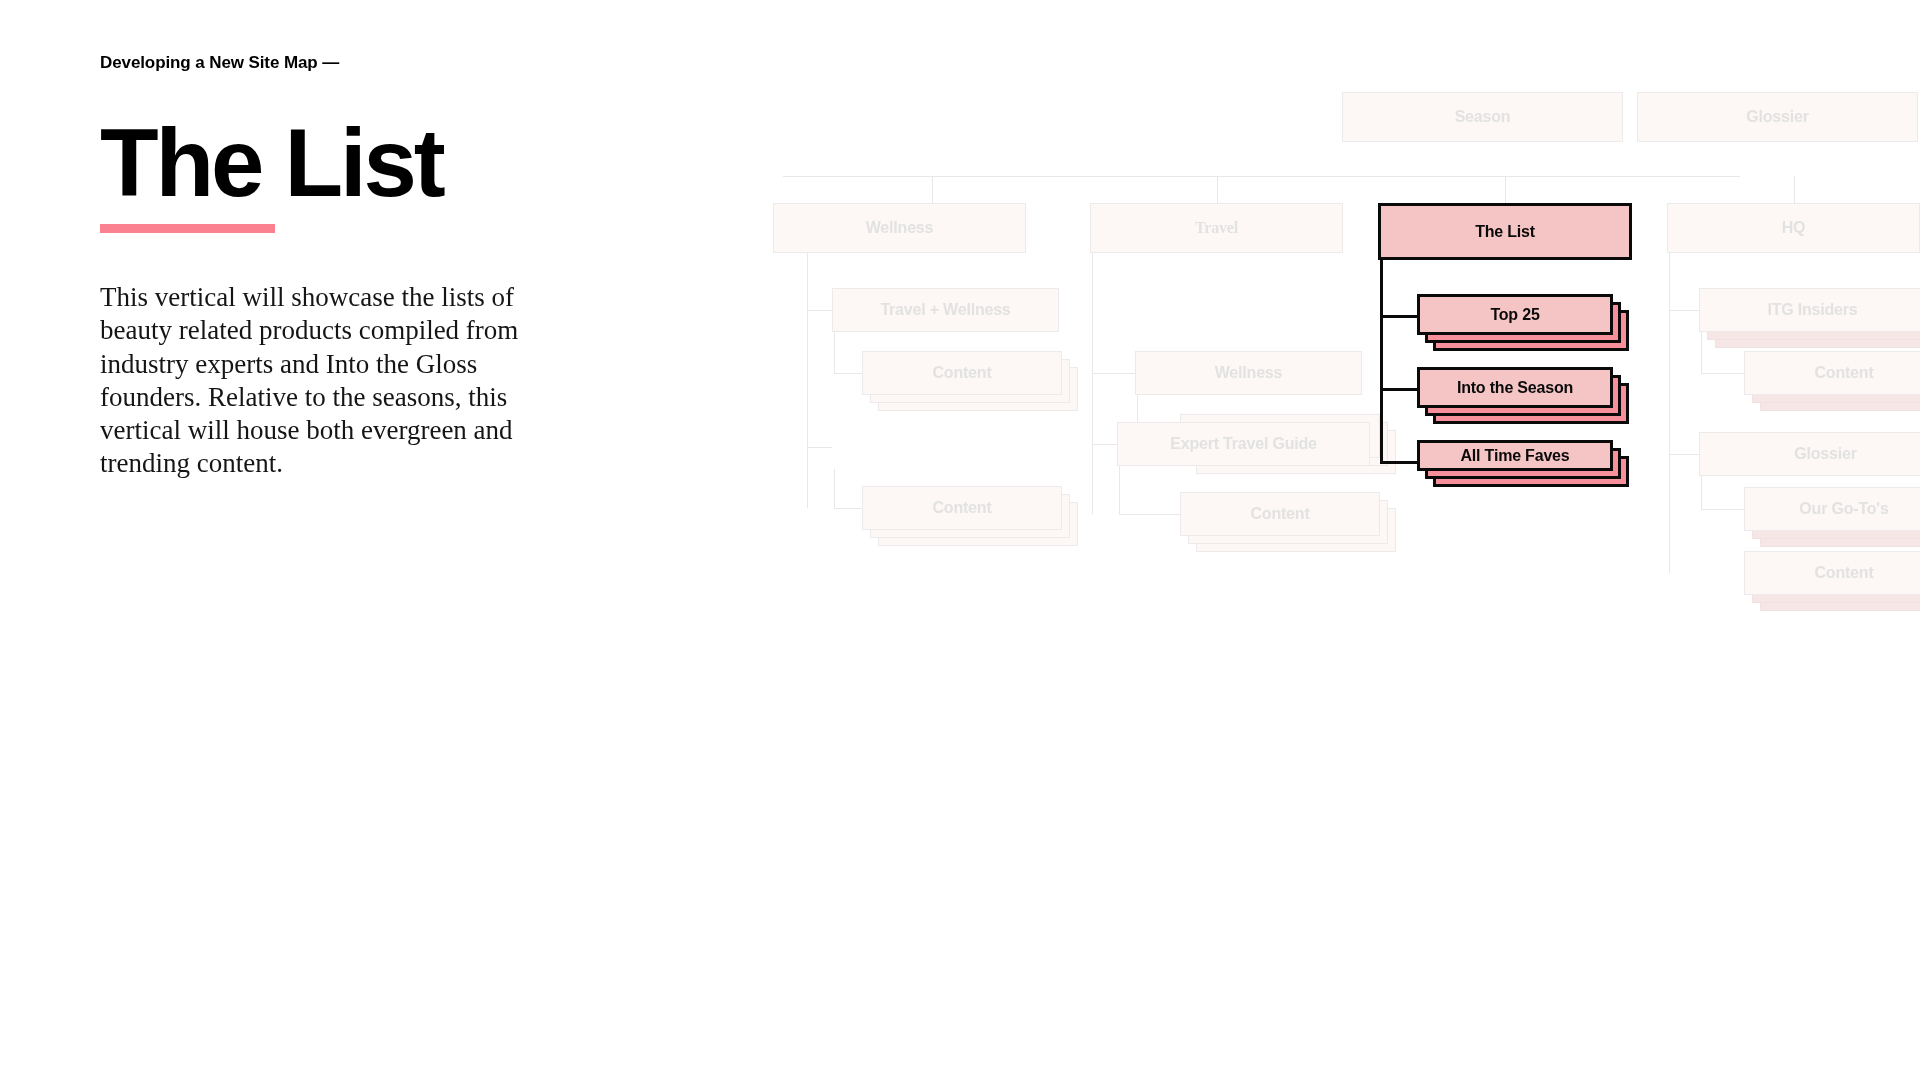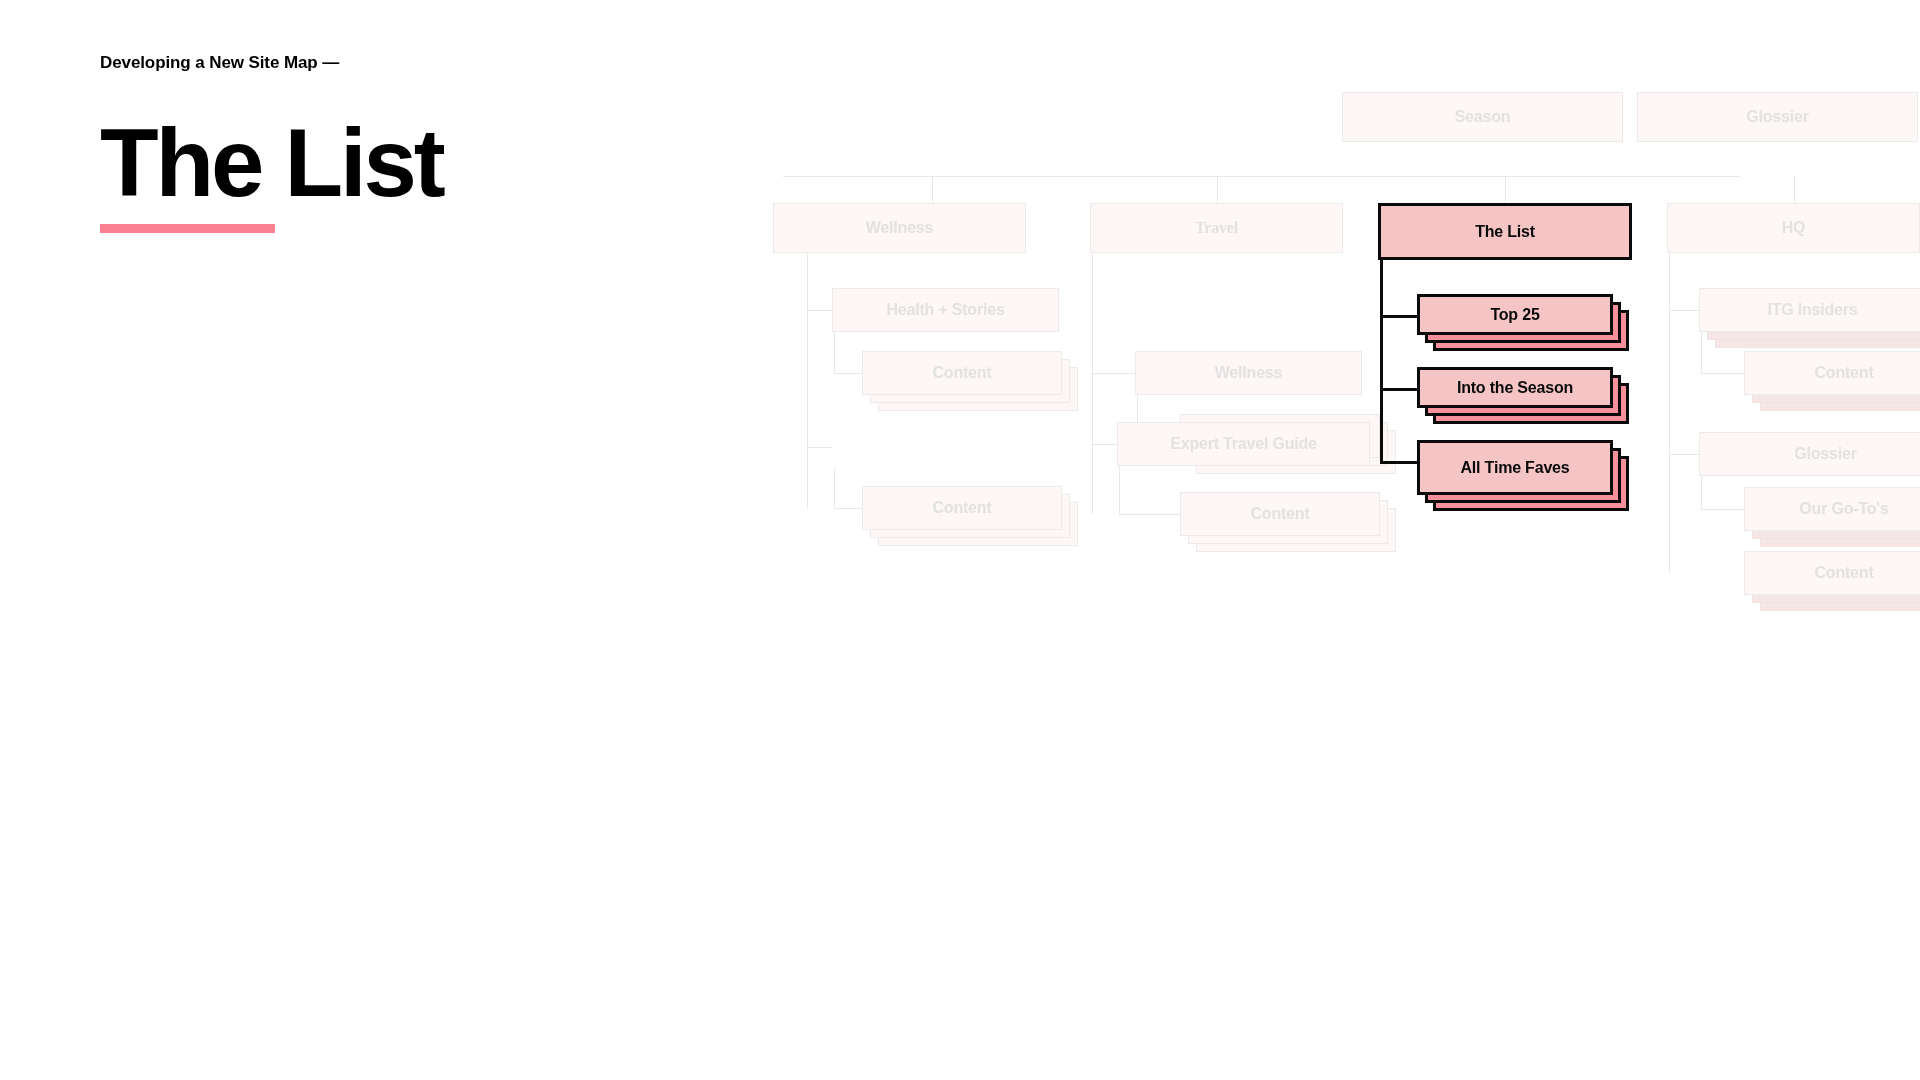--- a/index.html
+++ b/index.html
@@ -70,40 +70,41 @@
 </style>
 </head>
 <body>
 
 <div id="stage">
 
   <div class="left-panel">
     <div class="eyebrow">Developing a New Site Map —</div>
     <div class="title">The List</div>
     <div class="accent-rule"></div>
+    <div class="body-copy">This vertical will showcase the lists of beauty related products compiled from industry experts and Into the Gloss founders. Relative to the seasons, this vertical will house both evergreen and trending content.</div>
   </div>
 
   <div id="sitemap">
       <div class="node faded" style="left: 1342px; top: 92px; width: 281px; height: 50px;">
         <span>Season</span>
       </div>
       <div class="node faded" style="left: 1637px; top: 92px; width: 281px; height: 50px;">
         <span>Glossier</span>
       </div>
       <div class="line" style="left: 783px; top: 176px; width: 957px; height: 1px;"></div>
       <div class="line" style="left: 931.5px; top: 176px; width: 1px; height: 27px;"></div>
       <div class="node faded" style="left: 773px; top: 203px; width: 253px; height: 50px;">
         <span>Wellness</span>
       </div>
       <div class="line" style="left: 807px; top: 253px; width: 1px; height: 255px;"></div>
       <div class="line" style="left: 807px; top: 310px; width: 25px; height: 1px;"></div>
       <div class="line" style="left: 834px; top: 332px; width: 1px; height: 41px;"></div>
       <div class="stack" style="left: 832px; top: 288px; width: 227px; height: 44px;">
         <div class="node faded front" style="position: absolute; left: 0px; top: 0px; width: 100%; height: 100%;">
-          <span>Health + Stories</span>
+          <span>Travel + Wellness</span>
         </div>
       </div>
       <div class="line" style="left: 834px; top: 373px; width: 28px; height: 1px;"></div>
       <div class="stack" style="left: 862px; top: 351px; width: 200px; height: 44px;">
         <div class="layer" style="transform: translate(16px, 16px); background: rgb(253, 248, 245); border: 1px solid rgb(236, 234, 234);"></div>
         <div class="layer" style="transform: translate(8px, 8px); background: rgb(253, 248, 245); border: 1px solid rgb(236, 234, 234);"></div>
         <div class="node faded front" style="position: absolute; left: 0px; top: 0px; width: 100%; height: 100%;">
           <span>Content</span>
         </div>
       </div>
@@ -167,21 +168,21 @@
       </div>
       <div class="line dark" style="left: 1380px; top: 387.5px; width: 37px; height: 3px;"></div>
       <div class="stack" style="left: 1417px; top: 367px; width: 196px; height: 41px;">
         <div class="layer" style="transform: translate(16px, 16px); background: rgb(248, 144, 156); border: 3px solid rgb(10, 10, 10);"></div>
         <div class="layer" style="transform: translate(8px, 8px); background: rgb(248, 144, 156); border: 3px solid rgb(10, 10, 10);"></div>
         <div class="node hl front" style="position: absolute; left: 0px; top: 0px; width: 100%; height: 100%;">
           <span>Into the Season</span>
         </div>
       </div>
       <div class="line dark" style="left: 1380px; top: 460.5px; width: 37px; height: 3px;"></div>
-      <div class="stack" style="left: 1417px; top: 440px; width: 196px; height: 55px;">
+      <div class="stack" style="left: 1417px; top: 440px; width: 196px; height: 31px;">
         <div class="layer" style="transform: translate(16px, 16px); background: rgb(248, 144, 156); border: 3px solid rgb(10, 10, 10);"></div>
         <div class="layer" style="transform: translate(8px, 8px); background: rgb(248, 144, 156); border: 3px solid rgb(10, 10, 10);"></div>
         <div class="node hl front" style="position: absolute; left: 0px; top: 0px; width: 100%; height: 100%;">
           <span>All Time Faves</span>
         </div>
       </div>
       <div class="line" style="left: 1793.5px; top: 176px; width: 1px; height: 27px;"></div>
       <div class="node faded" style="left: 1667px; top: 203px; width: 253px; height: 50px;">
         <span>HQ</span>
       </div>

